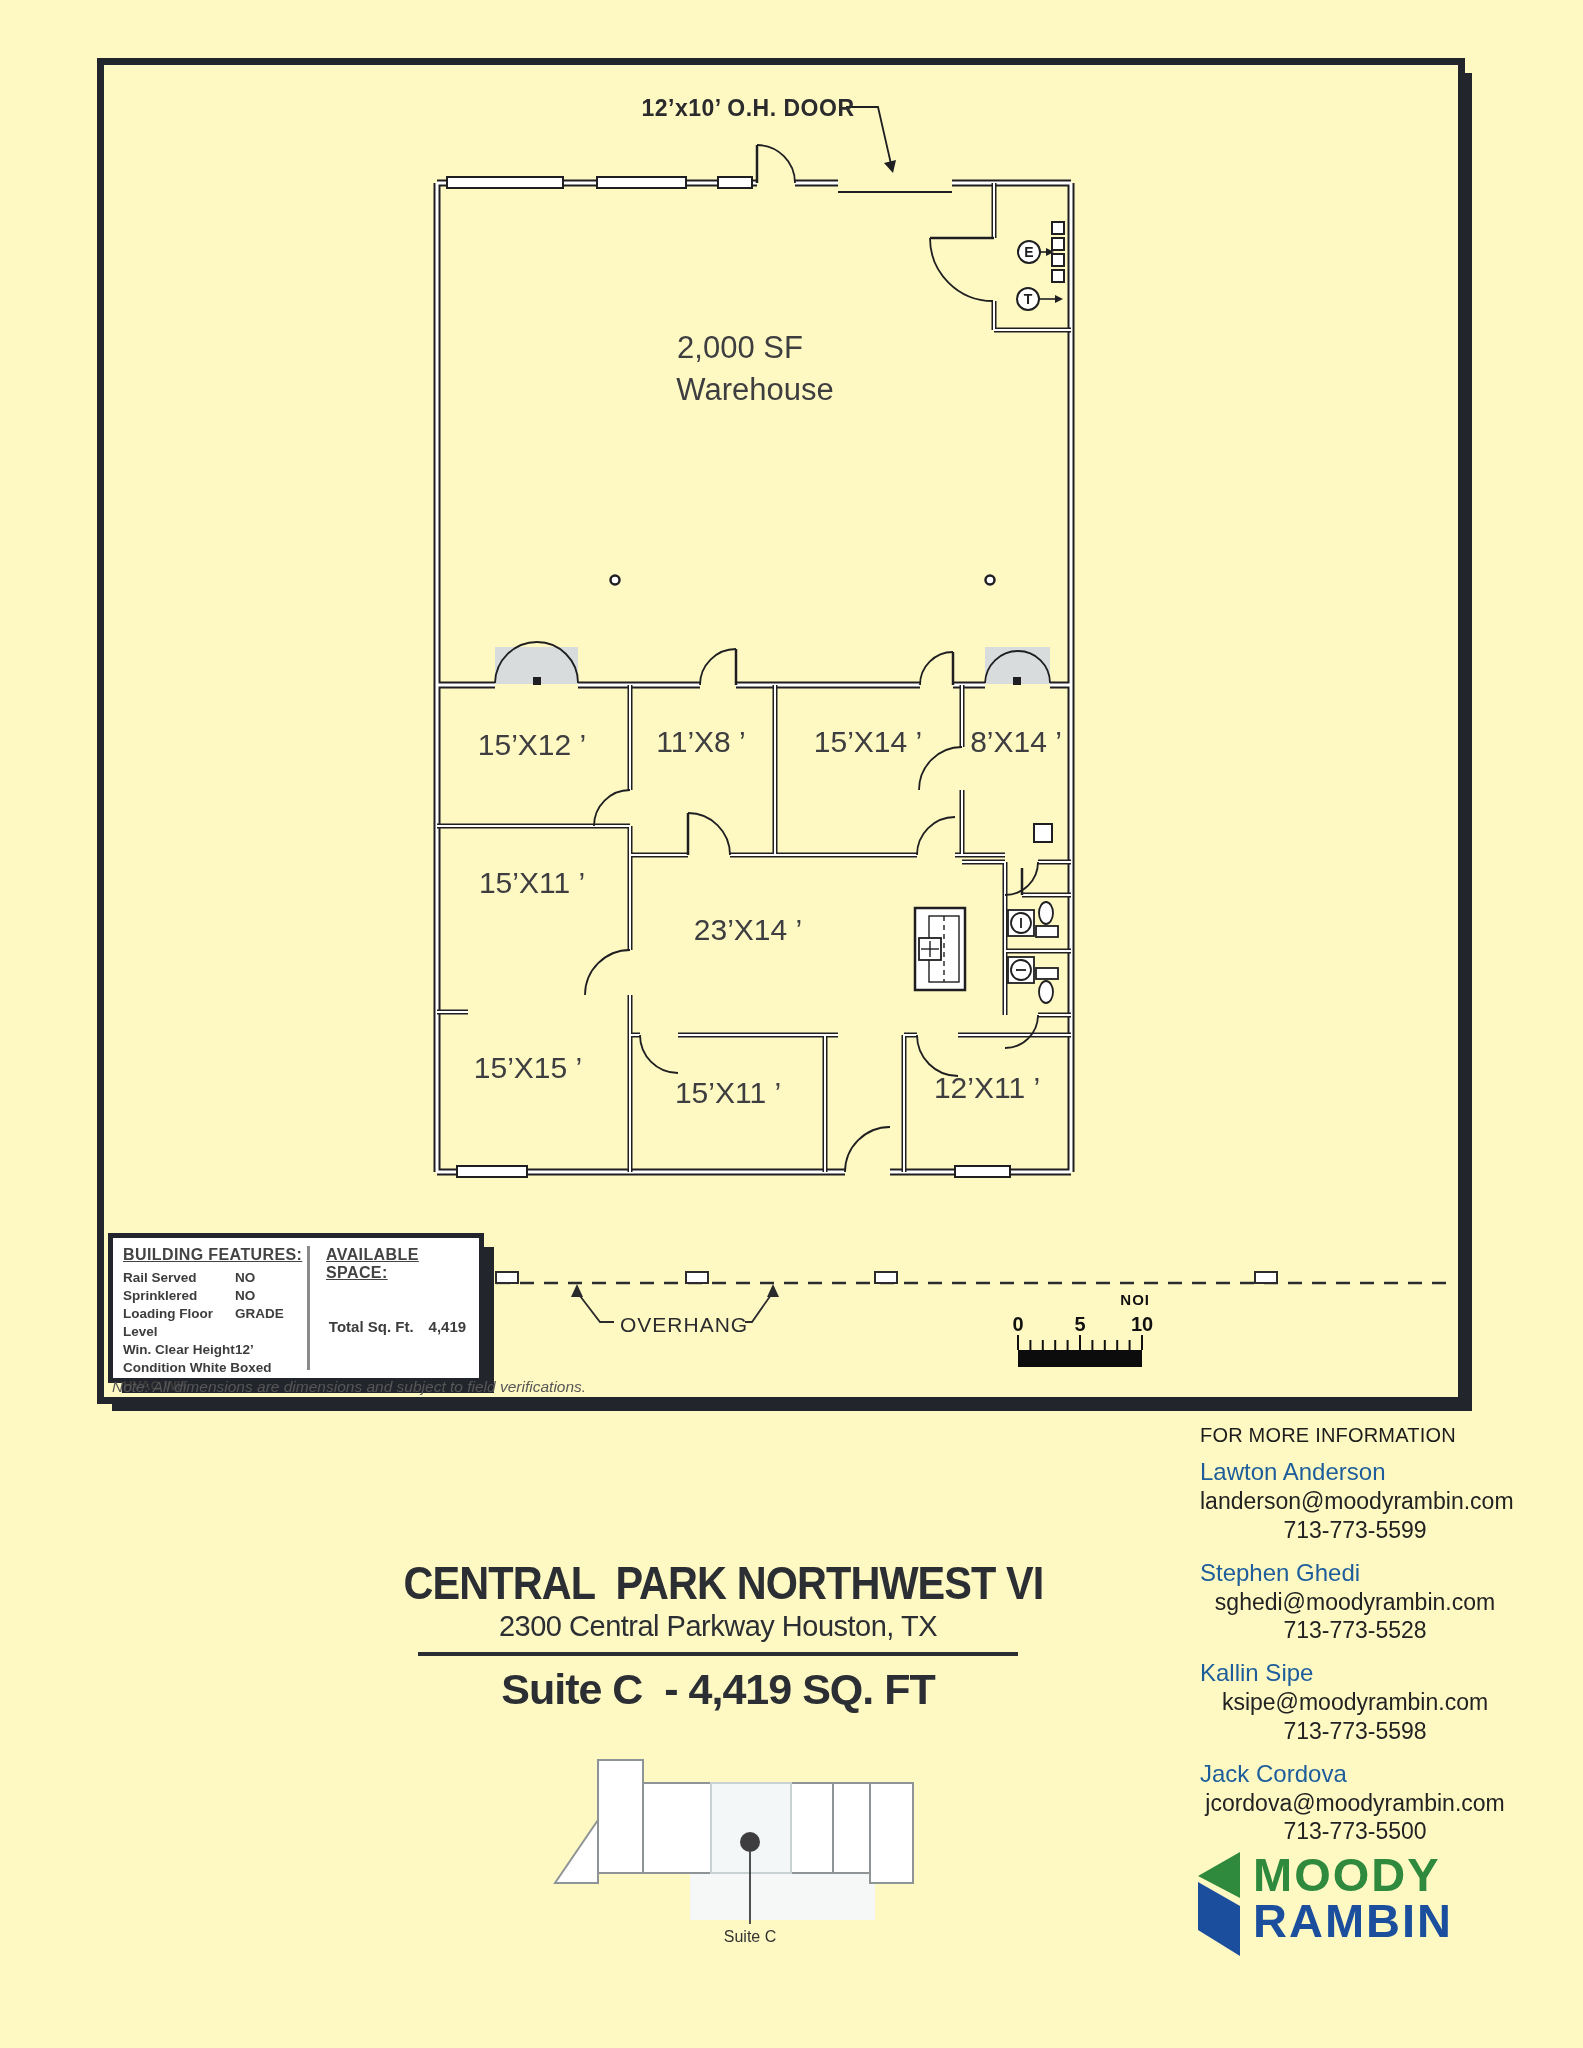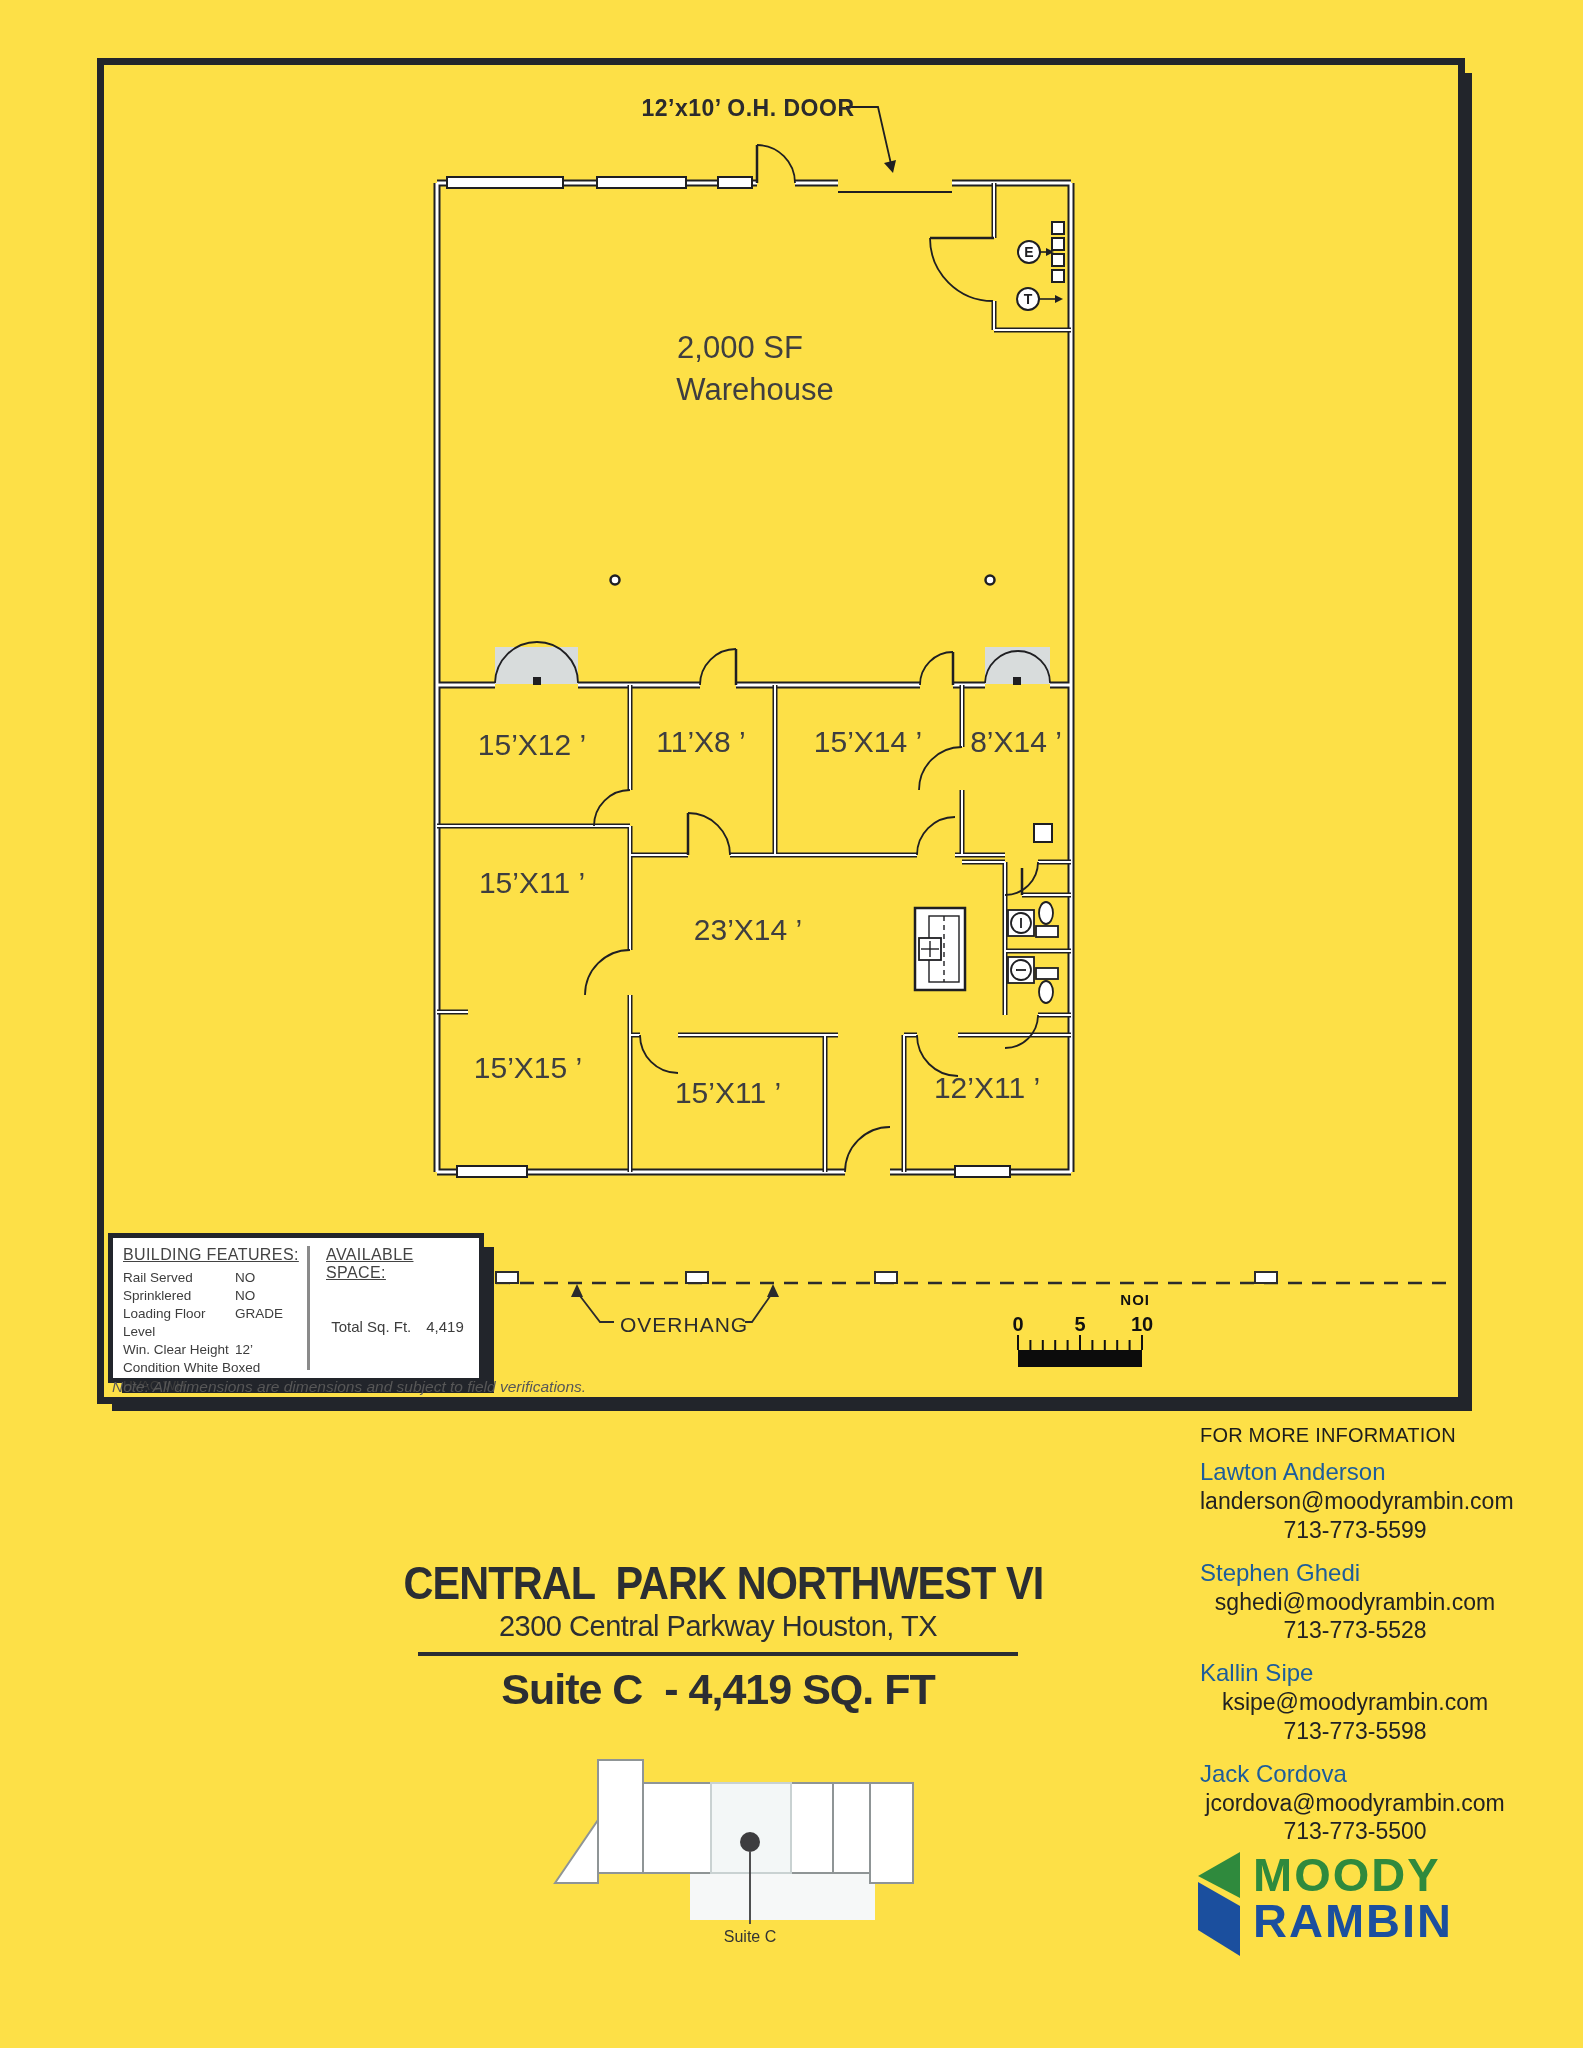--- a/index.html
+++ b/index.html
@@ -1,37 +1,37 @@
 <!DOCTYPE html>
 <html><head>
 <meta charset="utf-8">
 <style>
   html,body{margin:0;padding:0;background:#fff;}
-  .page{position:relative;width:1583px;height:2048px;background:#fde047;overflow:hidden;
+  .page{position:relative;width:1583px;height:2048px;background:#fef9c3;overflow:hidden;
         font-family:"Liberation Sans",sans-serif;color:#3e3e40;}
   svg.overlay{position:absolute;left:0;top:0;}
 
   
   .frame{position:absolute;left:97px;top:58px;width:1354px;height:1332px;
          border:7px solid #22252b;box-shadow:11px 11px 0 -4px #22252b;background:transparent;}
 
   
   .t-room{font-size:30px;fill:#3e3e40;}
   .t-wh{font-size:31px;fill:#3e3e40;}
   .t-oh{font-size:23px;font-weight:bold;fill:#2b2b2d;letter-spacing:.5px;}
   .t-sym{font-size:14px;fill:#1f1f22;font-weight:bold;}
   .t-overhang{font-size:21px;fill:#2b2b2d;letter-spacing:1px;}
   .t-scale{font-size:20px;font-weight:bold;fill:#111;}
   .t-noi{font-size:15px;font-weight:bold;fill:#111;letter-spacing:1px;}
   .t-suitec{font-size:16px;fill:#333;}
 
   
   .features{position:absolute;left:108px;top:1233px;width:346px;height:124px;background:#fff;
             border:5px solid #22252b;box-shadow:12px 12px 0 -2px #22252b;display:flex;
-            padding:8px 10px;color:#3d3d3d;}
+            padding:8px 10px;color:#3d3d3d;font-weight:bold;}
   .features .col-left{width:184px;}
   .features .col-right{flex:1;border-left:3px solid #8a8a8a;padding-left:16px;}
   .feat-heading{font-size:16px;text-decoration:underline;letter-spacing:.4px;margin-bottom:5px;color:#434343;}
   .feat-row{display:grid;grid-template-columns:112px auto;font-size:13.5px;line-height:1.33;}
   .total-row{margin-top:36px;font-size:15px;display:flex;gap:15px;justify-content:center;}
   .note{position:absolute;left:112px;top:1378px;font-size:15.5px;font-style:italic;color:#575757;}
 
   
   .title-block{position:absolute;left:368px;top:1556px;width:700px;text-align:center;color:#2b2e33;}
   .title-name{font-size:46px;font-weight:bold;letter-spacing:-1px;white-space:pre;

